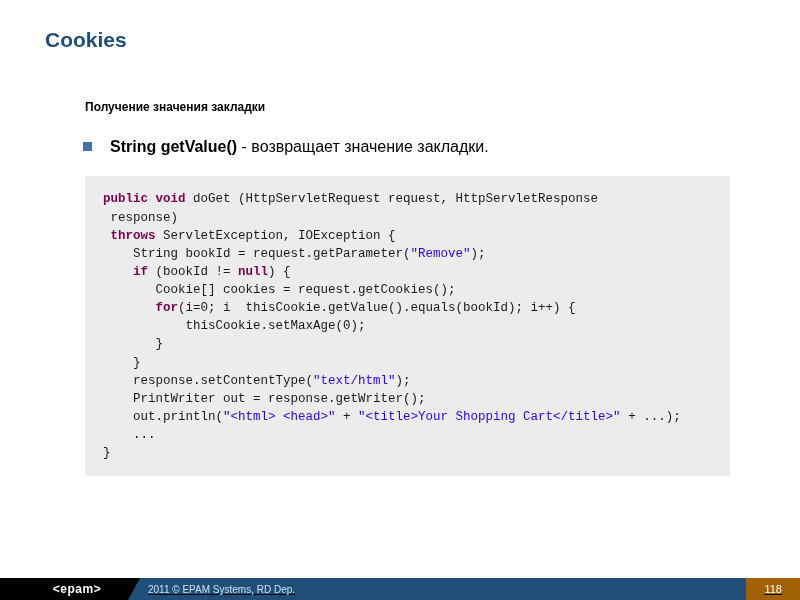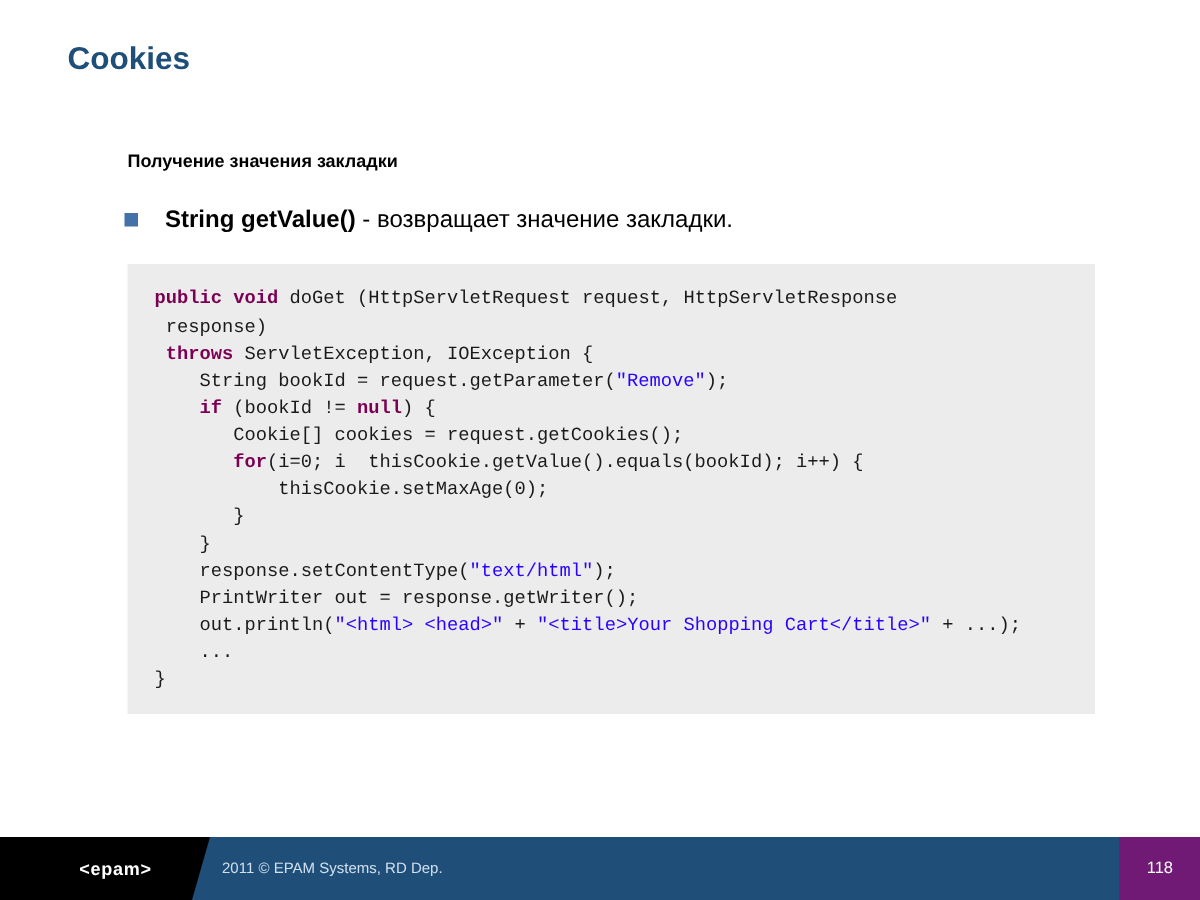--- a/index.html
+++ b/index.html
@@ -61,21 +61,22 @@
 }
 .kw { color: #7b0052; font-weight: bold; }
 .str { color: #2a00ff; }
 .footer {
   position: absolute;
   left: 0;
   bottom: 0;
   width: 100%;
   display: flex;
   align-items: stretch;
-  height: 42px;
+  height: 22px;
+  text-decoration: underline;
 }
 .footer-logo {
   background: #000;
   color: #fff;
   display: flex;
   align-items: center;
   justify-content: center;
   padding: 0 18px 0 32px;
   font-size: 12px;
   font-weight: bold;
@@ -89,21 +90,21 @@
   background: #1f4e79;
   color: #cfe0ee;
   font-size: 10px;
   display: flex;
   align-items: center;
   padding-left: 22px;
   margin-left: -14px;
   padding-right: 10px;
 }
 .footer-page {
-  background: #701a75;
+  background: #a16207;
   color: #fff;
   font-size: 11px;
   display: flex;
   align-items: center;
   padding: 0 18px;
 }
 </style>
 </head>
 <body>
 

